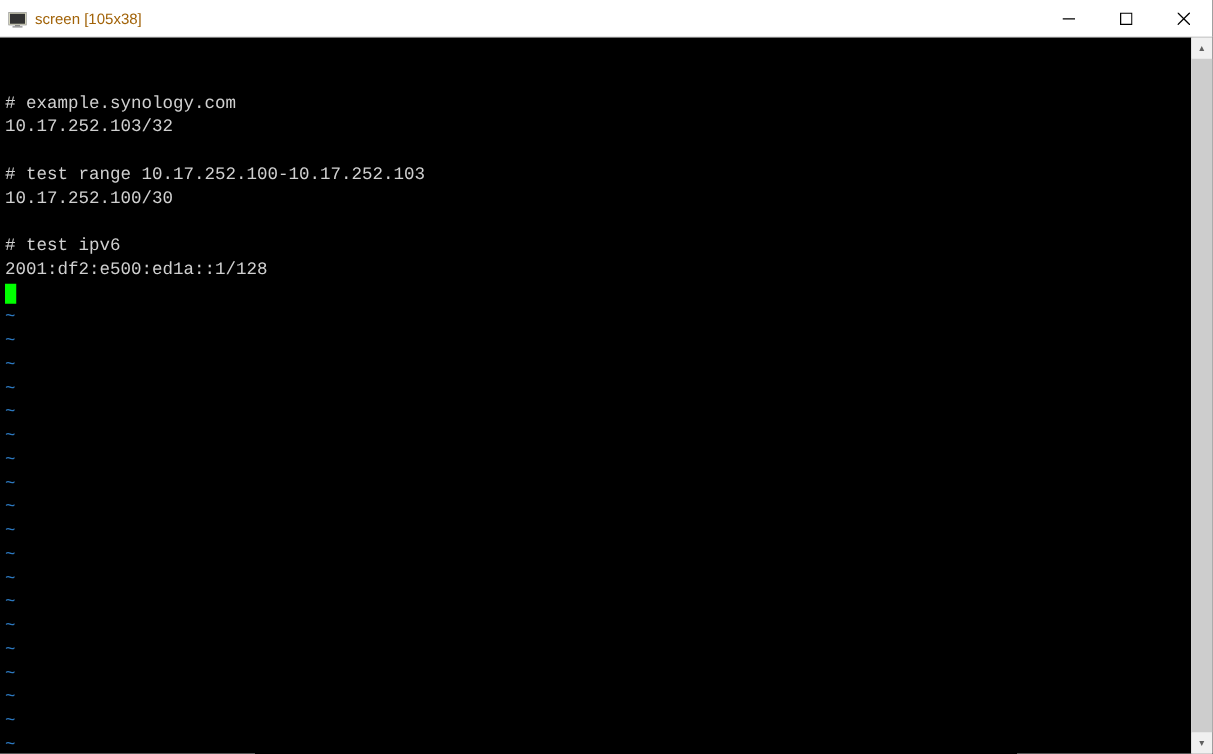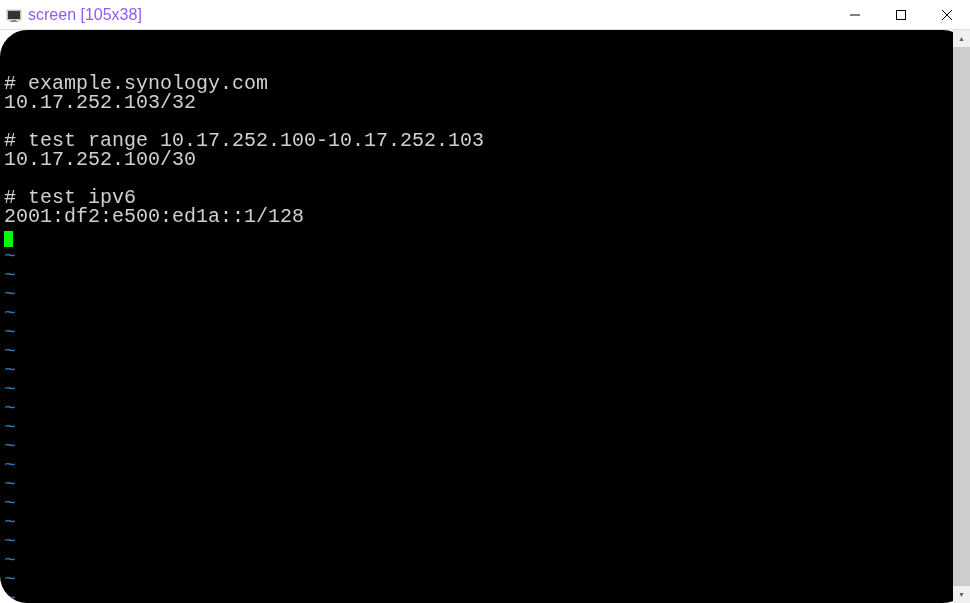--- a/index.html
+++ b/index.html
@@ -25,50 +25,49 @@
     }
     .app-icon {
       width: 16px;
       height: 16px;
       margin-right: 6px;
       display: flex;
       align-items: center;
       justify-content: center;
     }
     .title-text {
-      font-size: 16px;
-      color: #8b5cf6;
+      font-size: 12px;
+      color: #a16207;
       flex: 1;
     }
     .window-controls {
       display: flex;
       height: 100%;
     }
     .win-btn {
       width: 46px;
       height: 100%;
       display: flex;
       align-items: center;
       justify-content: center;
       font-size: 10px;
       color: #000;
       cursor: pointer;
     }
     .terminal {
       background: #000000;
       height: calc(603px - 30px);
       font-family: "Consolas", "Courier New", monospace;
-      font-size: 20px;
+      font-size: 14px;
       line-height: 19px;
       color: #d0d0d0;
       padding: 6px 8px 6px 4px;
       white-space: pre;
       position: relative;
       overflow: hidden;
-      border-radius: 27px;
     }
     .terminal-content {
       position: relative;
     }
     .tilde {
       color: #2c78bf;
     }
     .cursor {
       display: inline-block;
       width: 9px;

